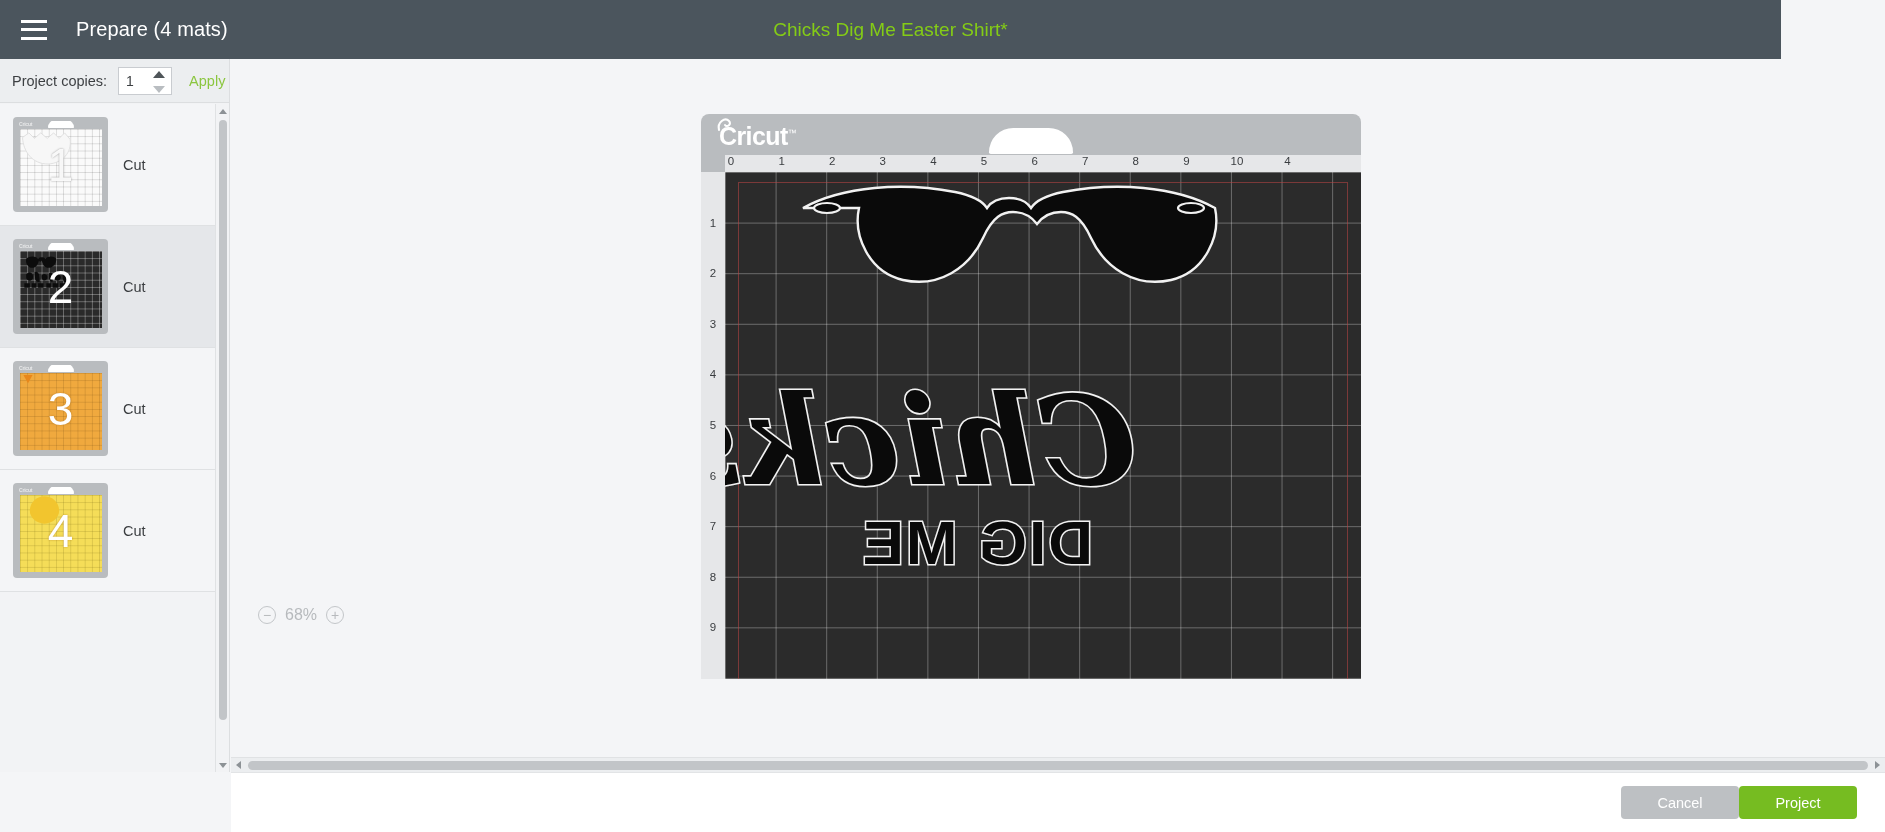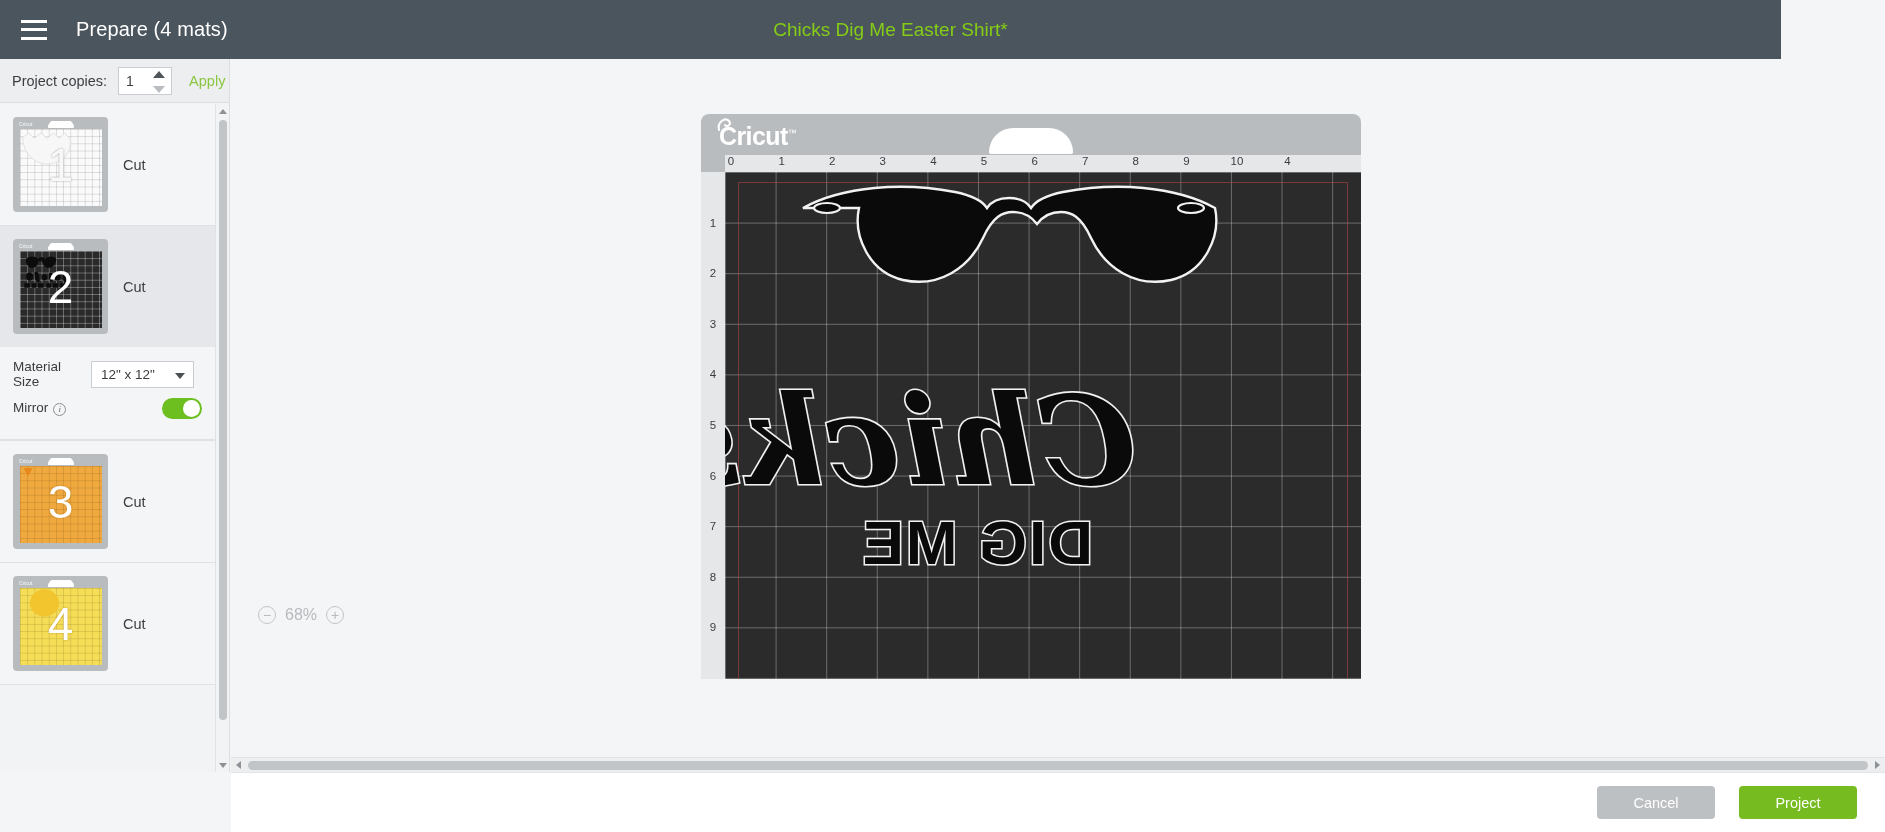--- a/index.html
+++ b/index.html
@@ -252,21 +252,21 @@
   .hscroll .harrow.l b { border-right: 5px solid #8d9296; }
   .hscroll .harrow.r b { border-left: 5px solid #8d9296; }
   .hscroll .hthumb { flex: 1 1 auto; height: 9px; margin: 0 2px;
                      background: #c2c5c8; border-radius: 5px; }
 
   
   .bottombar {
     position: absolute; left: 231px; bottom: 0; right: 0; height: 60px;
     background: #ffffff; border-top: 1px solid #e2e4e6;
     display: flex; align-items: center; justify-content: flex-end;
-    padding-right: 28px; gap: 24px;
+    padding-right: 28px; gap: 0;
   }
   .btn {
     height: 33px; min-width: 118px; border: 0; border-radius: 4px;
     font-size: 14.5px; color: #ffffff; cursor: pointer;
     font-family: "Liberation Sans", sans-serif;
   }
   .btn.cancel { background: #bdc0c3; }
   .btn.continue { background: #76bc21; }
 </style>
 </head>
@@ -339,38 +339,20 @@
                   <path d="M0 12 h6 v5 h-6 z M8 12 h5 v5 h-5 z M15 12 h6 v5 h-6 z
                            M24 12 h5 v5 h-5 z M31 12 h6 v5 h-6 z M39 12 h6 v5 h-6 z"></path>
                 </g>
               </svg>
               <div class="num ondark">2</div>
             </div>
           </div>
           <div class="matlabel">Cut</div>
         </div>
 
-        <div class="optblock">
-          <div class="optrow">
-            <div class="optlabel">Material Size</div>
-            <div class="selectwrap">
-              <span class="val">12" x 12"</span>
-              <span class="caret"></span>
-            </div>
-          </div>
-          <div class="optrow">
-            <div class="optlabel">
-              <span>Mirror</span><span class="infoicon">i</span>
-            </div>
-            <div style="width:71px"></div>
-            <div class="toggle">
-              <div class="knob"></div>
-            </div>
-          </div>
-        </div>
       </div>
 
       <div class="matblock">
         <div class="matrow">
           <div class="mat">
             <div class="surface">
               <div class="cricutmark">Cricut</div>
               <div class="tab"></div>
               <div class="grid orange"></div>
               <svg class="art" viewBox="0 0 95 95">

